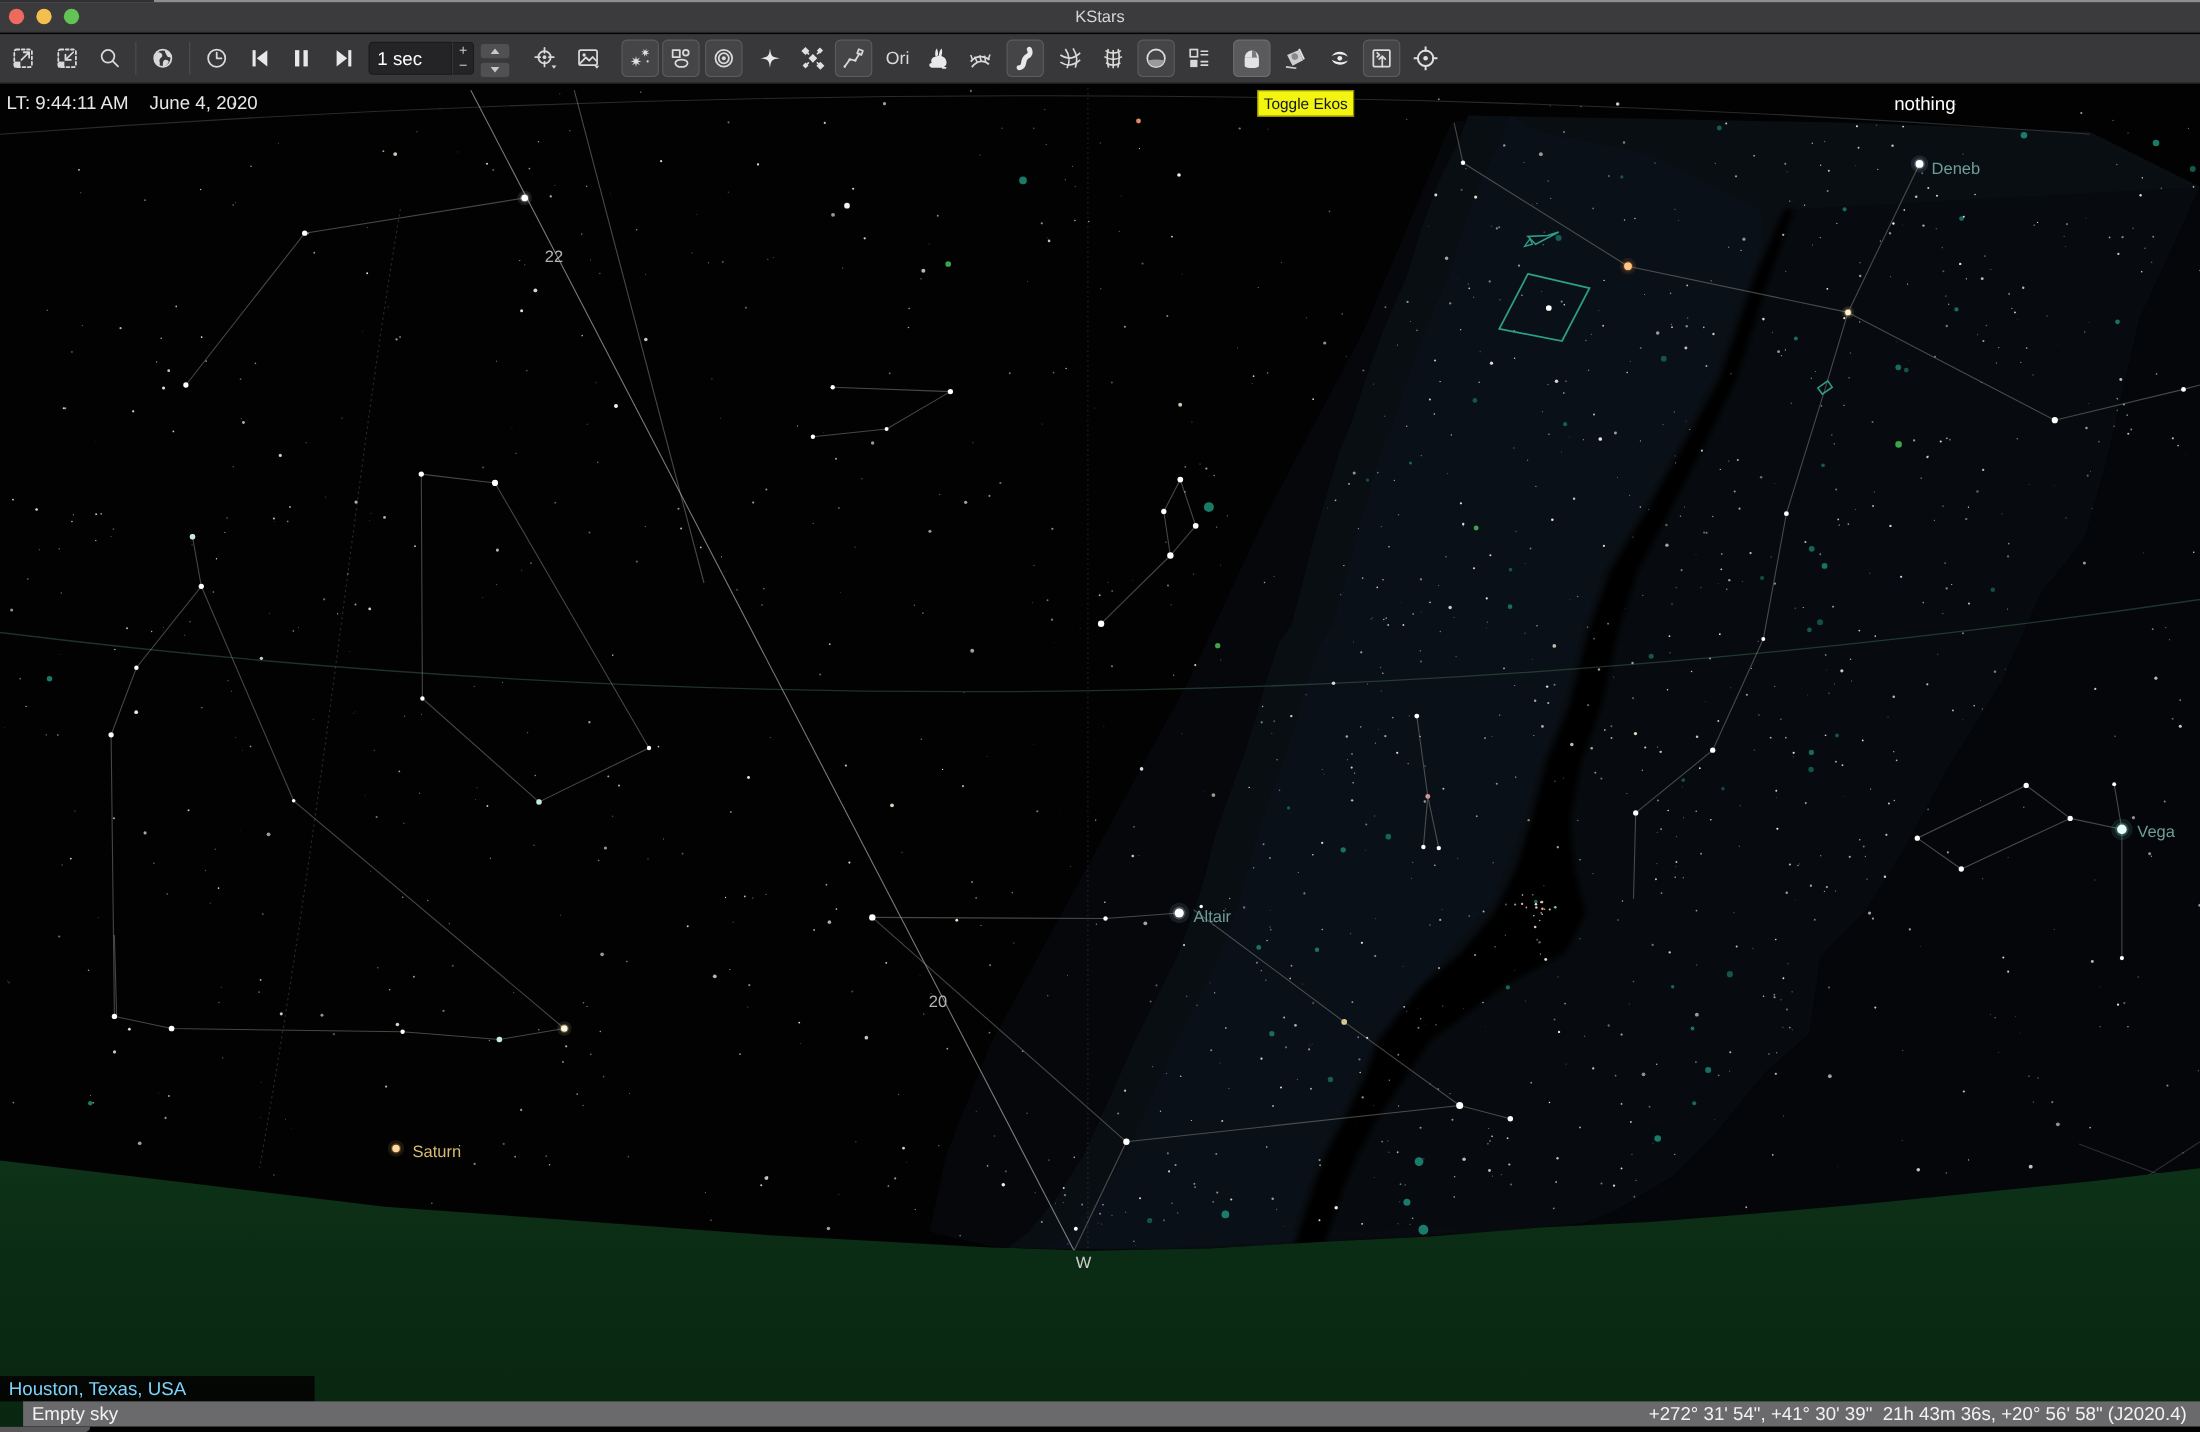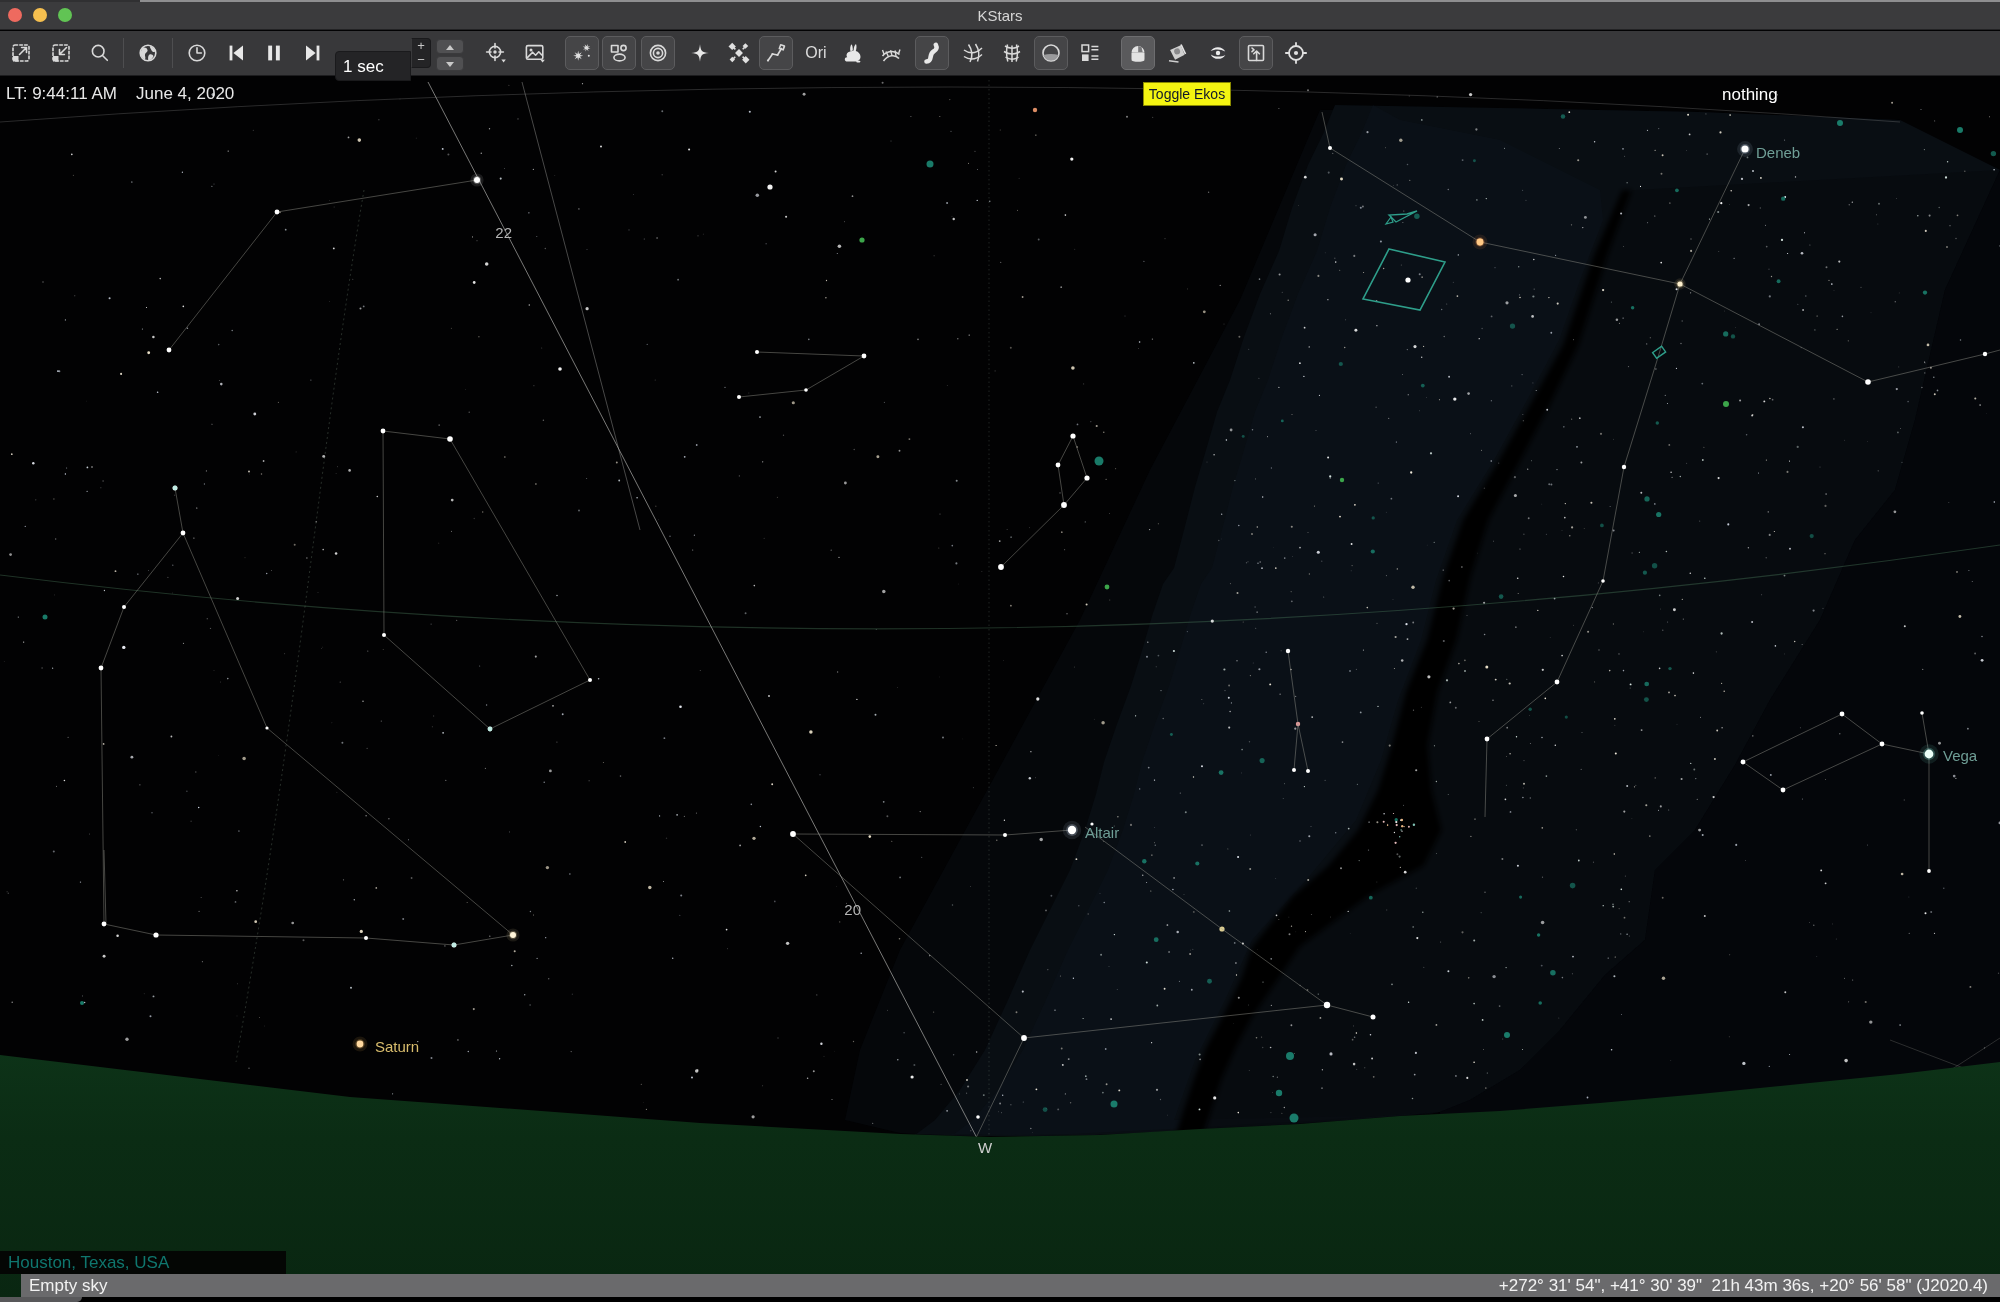--- a/index.html
+++ b/index.html
@@ -6,21 +6,21 @@
 .titlebar { position:absolute; left:0; top:0; width:2000px; height:30px; background:#3b3b3d;
              border-bottom:1px solid #232325; }
 .tl { position:absolute; top:8px; width:14px; height:14px; border-radius:50%; }
 .title { position:absolute; top:0; left:0; width:100%; height:30px; text-align:center;
           line-height:31px; color:#d6d6d6; font-size:15px; }
 .toolbar { position:absolute; left:0; top:31px; width:2000px; height:45px; background:#38383a;
             border-bottom:1px solid #1d1d1f; }
 .statusbar { position:absolute; left:0; top:1274px; width:2000px; height:23px; background:#6a6a6c;
               color:#f2f2f2; font-size:17px;margin-left:21px; }
 .houston { position:absolute; left:0; top:1251px; width:286px; height:23px; background:#040604;
-            color:#0f766e; font-size:17px; line-height:23px; padding-left:8px; }
+            color:#7dd3fc; font-size:17px; line-height:23px; padding-left:8px; }
 .botstrip { position:absolute; left:0; top:1297px; width:2000px; height:5px; background:#000; }
 .botstub { position:absolute; left:0; top:1297px; width:82px; height:5px; background:#58585a;
             border-bottom-right-radius:5px; }
 </style></head>
 <body>
 <svg width="2000" height="1302" viewBox="0 0 2000 1302" style="position:absolute;left:0;top:0">
 <defs>
 <filter id="rsoft" x="-20%" y="-5%" width="140%" height="110%">
         <feGaussianBlur stdDeviation="2.5"></feGaussianBlur>
       </filter>
@@ -1643,21 +1643,21 @@
       <path d="M17.4,18.6 h4.4 l-2.2,2.8 Z" fill="#d9d9d9"></path>
     </svg>
     <svg style="position:absolute;left:523px;top:10px" width="24" height="24" viewBox="0 0 24 24">
       <rect x="3.4" y="4.6" width="16.4" height="13.6" rx="1.5" stroke="#d9d9d9" fill="none" stroke-width="1.6" stroke-linecap="round" stroke-linejoin="round"></rect>
       <circle cx="8" cy="9" r="1.5" fill="#d9d9d9"></circle>
       <path d="M4.6,16.4 L9.6,11.2 L12.6,14.2 L15.8,10.8 L18.8,14" stroke="#d9d9d9" fill="none" stroke-width="1.6" stroke-linecap="round" stroke-linejoin="round"></path>
       <path d="M17.4,18.8 h4.4 l-2.2,2.8 Z" fill="#d9d9d9"></path>
     </svg>
 <div style="position:absolute;left:123px;top:7px;width:1px;height:30px;background:#4e4e50"></div>
     <div style="position:absolute;left:172px;top:7px;width:1px;height:30px;background:#4e4e50"></div>
-<div style="position:absolute;left:335px;top:20px;width:76px;height:30px;background:#242426;border:1px solid #1a1a1c;border-radius:4px 0 0 4px;color:#fff;font-size:17px;line-height:29px;padding-left:7px">1 sec</div>
+<div style="position:absolute;left:335px;top:7px;width:76px;height:30px;background:#242426;border:1px solid #1a1a1c;border-radius:4px 0 0 4px;color:#fff;font-size:17px;line-height:29px;padding-left:7px">1 sec</div>
 <div style="position:absolute;left:411px;top:7px;width:20px;height:30px;background:#242426;border:1px solid #1a1a1c;border-left:1px solid #3a3a3c;border-radius:0 4px 4px 0;color:#c8c8c8;font-size:13px;text-align:center;line-height:14px">+<br>−</div>
 <div style="position:absolute;left:436px;top:8px;width:28px;height:15px;background:#505052;border:1px solid #3a3a3c;border-radius:4px"><svg width="26" height="13">
         <path d="M13,4 l4,5 h-8 Z" fill="#c9c9c9"></path>
       </svg></div>
 <div style="position:absolute;left:436px;top:25px;width:28px;height:15px;background:#505052;border:1px solid #3a3a3c;border-radius:4px"><svg width="26" height="13">
         <path d="M13,9 l4,-5 h-8 Z" fill="#c9c9c9"></path>
       </svg></div>
 <div style="position:absolute;left:565px;top:5px;width:34px;height:34px;background:#454547;border:1px solid #5c5c5e;border-radius:5px;box-sizing:border-box">
       <svg width="24" height="24" viewBox="0 0 24 24" style="position:absolute;left:4px;top:4px">
         <path d="M8.20,9.80 L8.93,13.04 L11.74,11.26 L9.96,14.07 L13.20,14.80 L9.96,15.53 L11.74,18.34 L8.93,16.56 L8.20,19.80 L7.47,16.56 L4.66,18.34 L6.44,15.53 L3.20,14.80 L6.44,14.07 L4.66,11.26 L7.47,13.04 Z" fill="#e0e0e0"></path>

